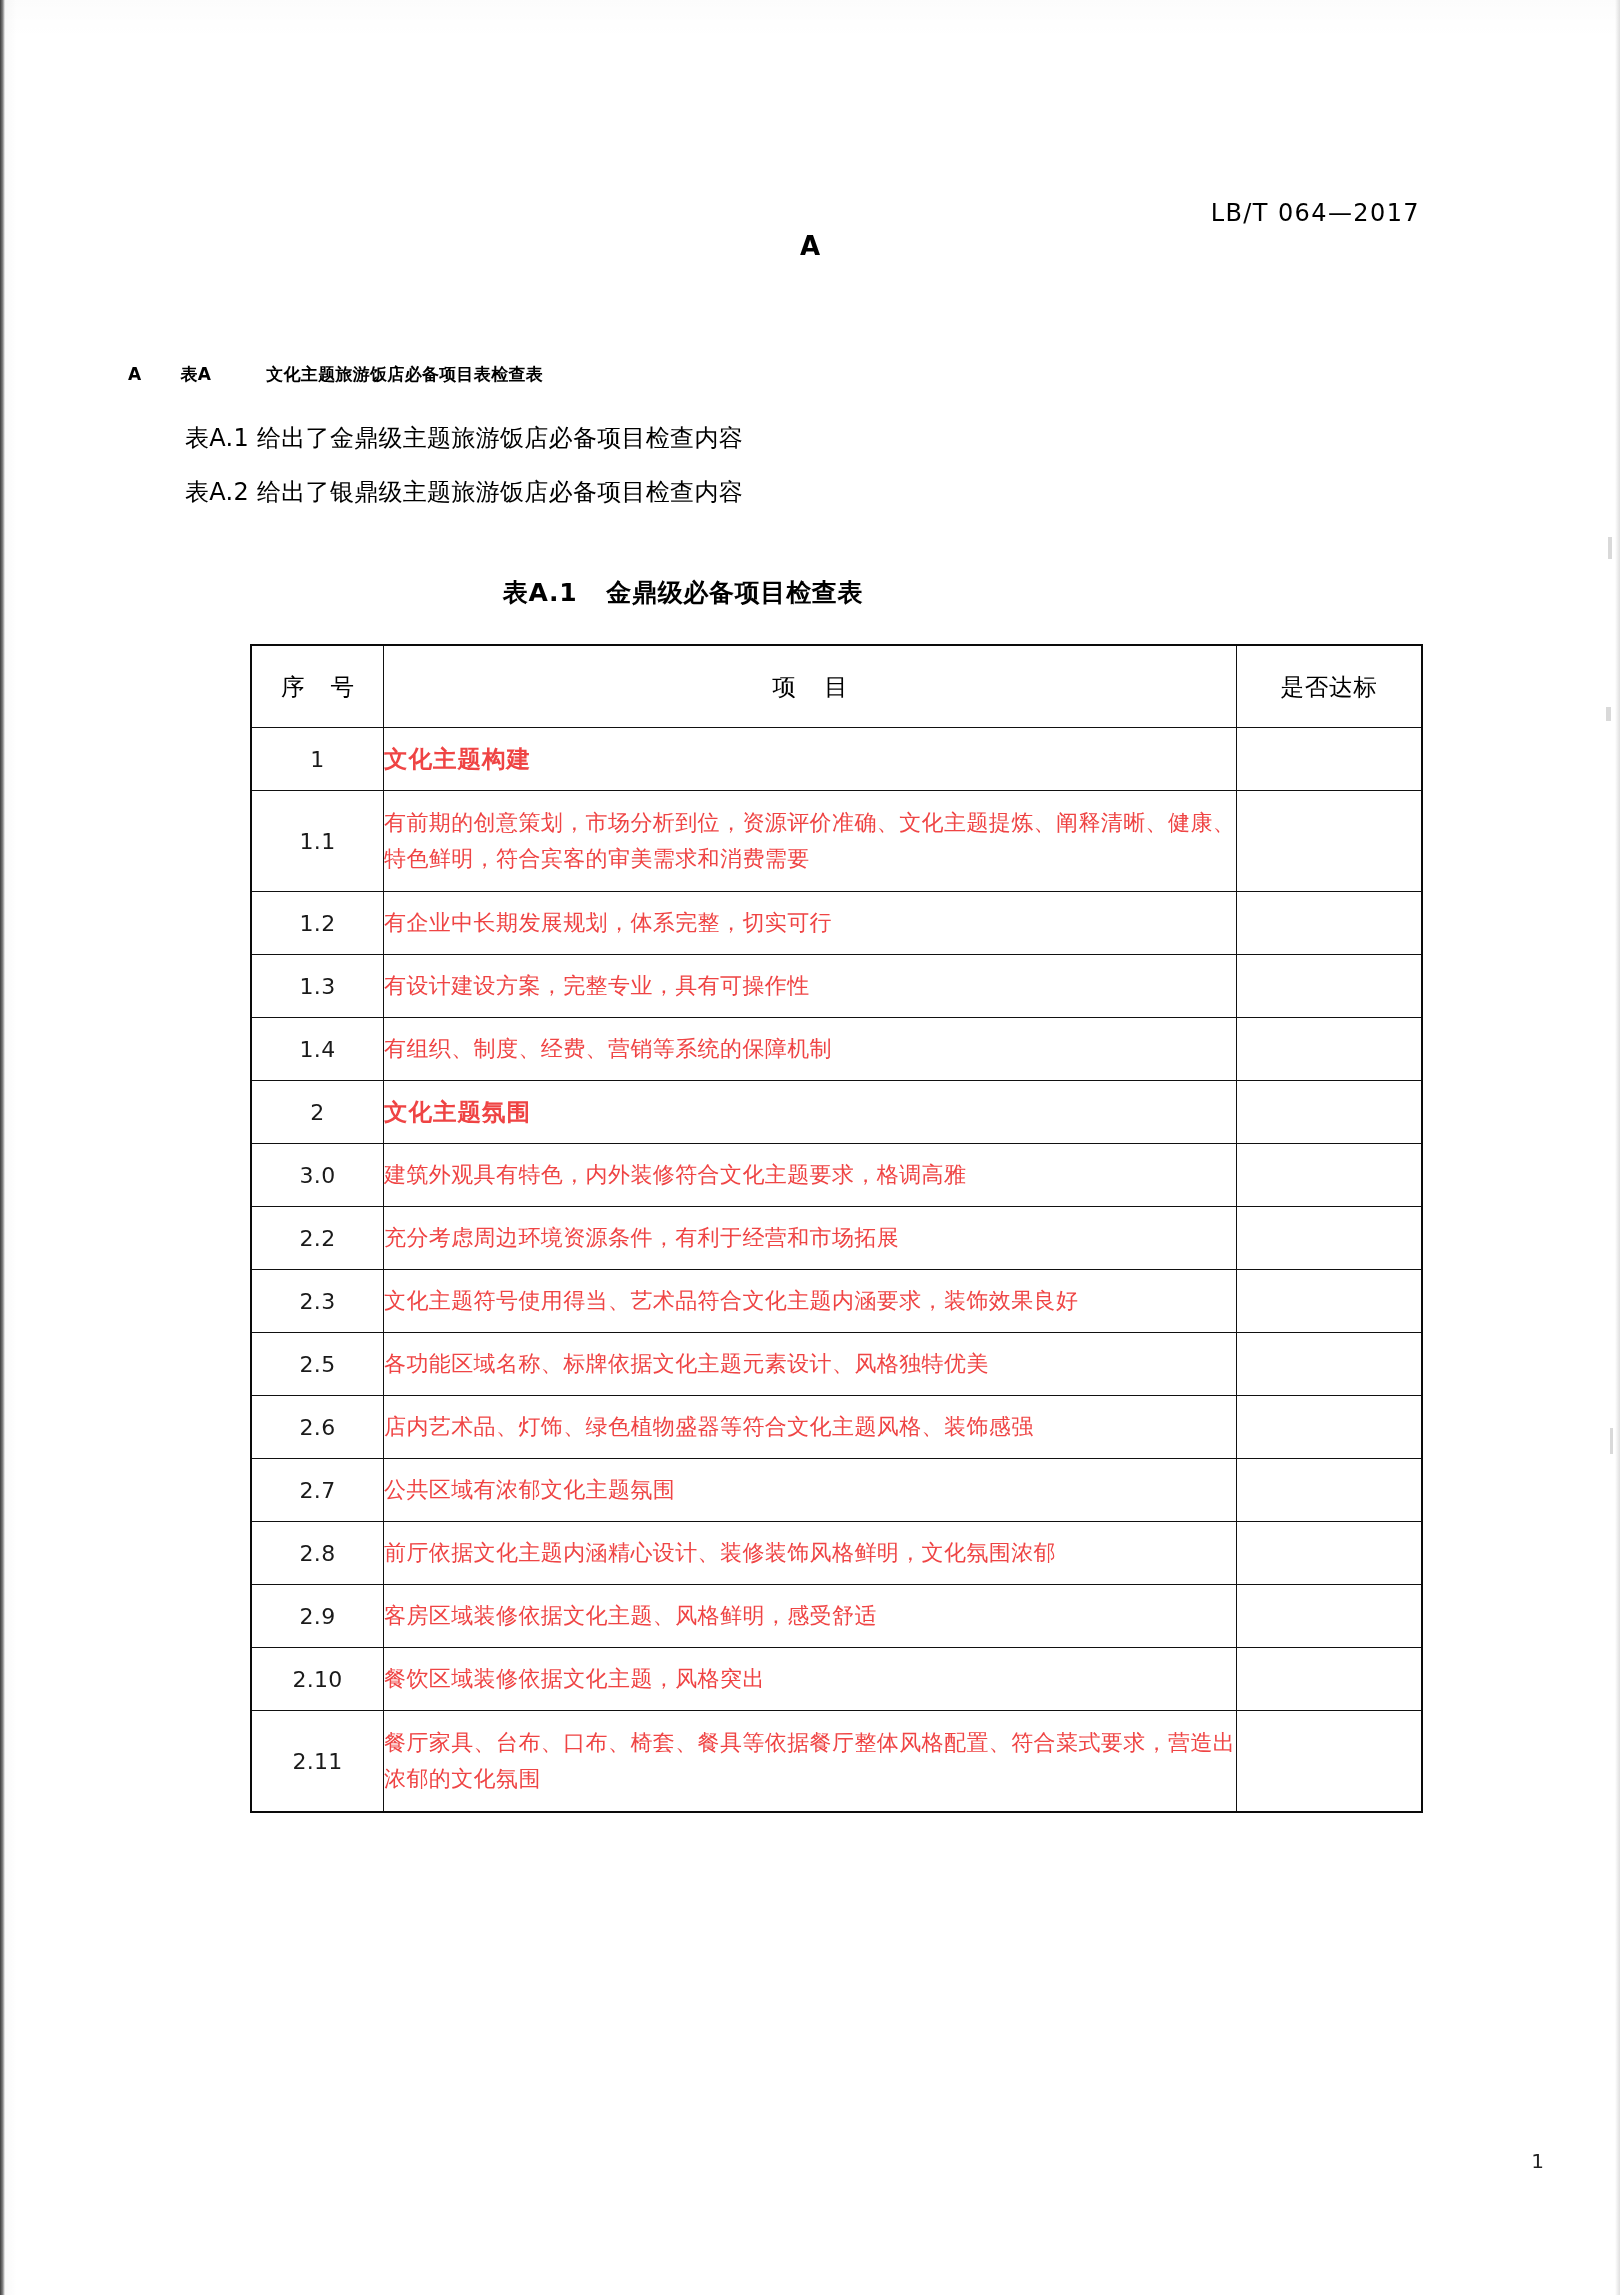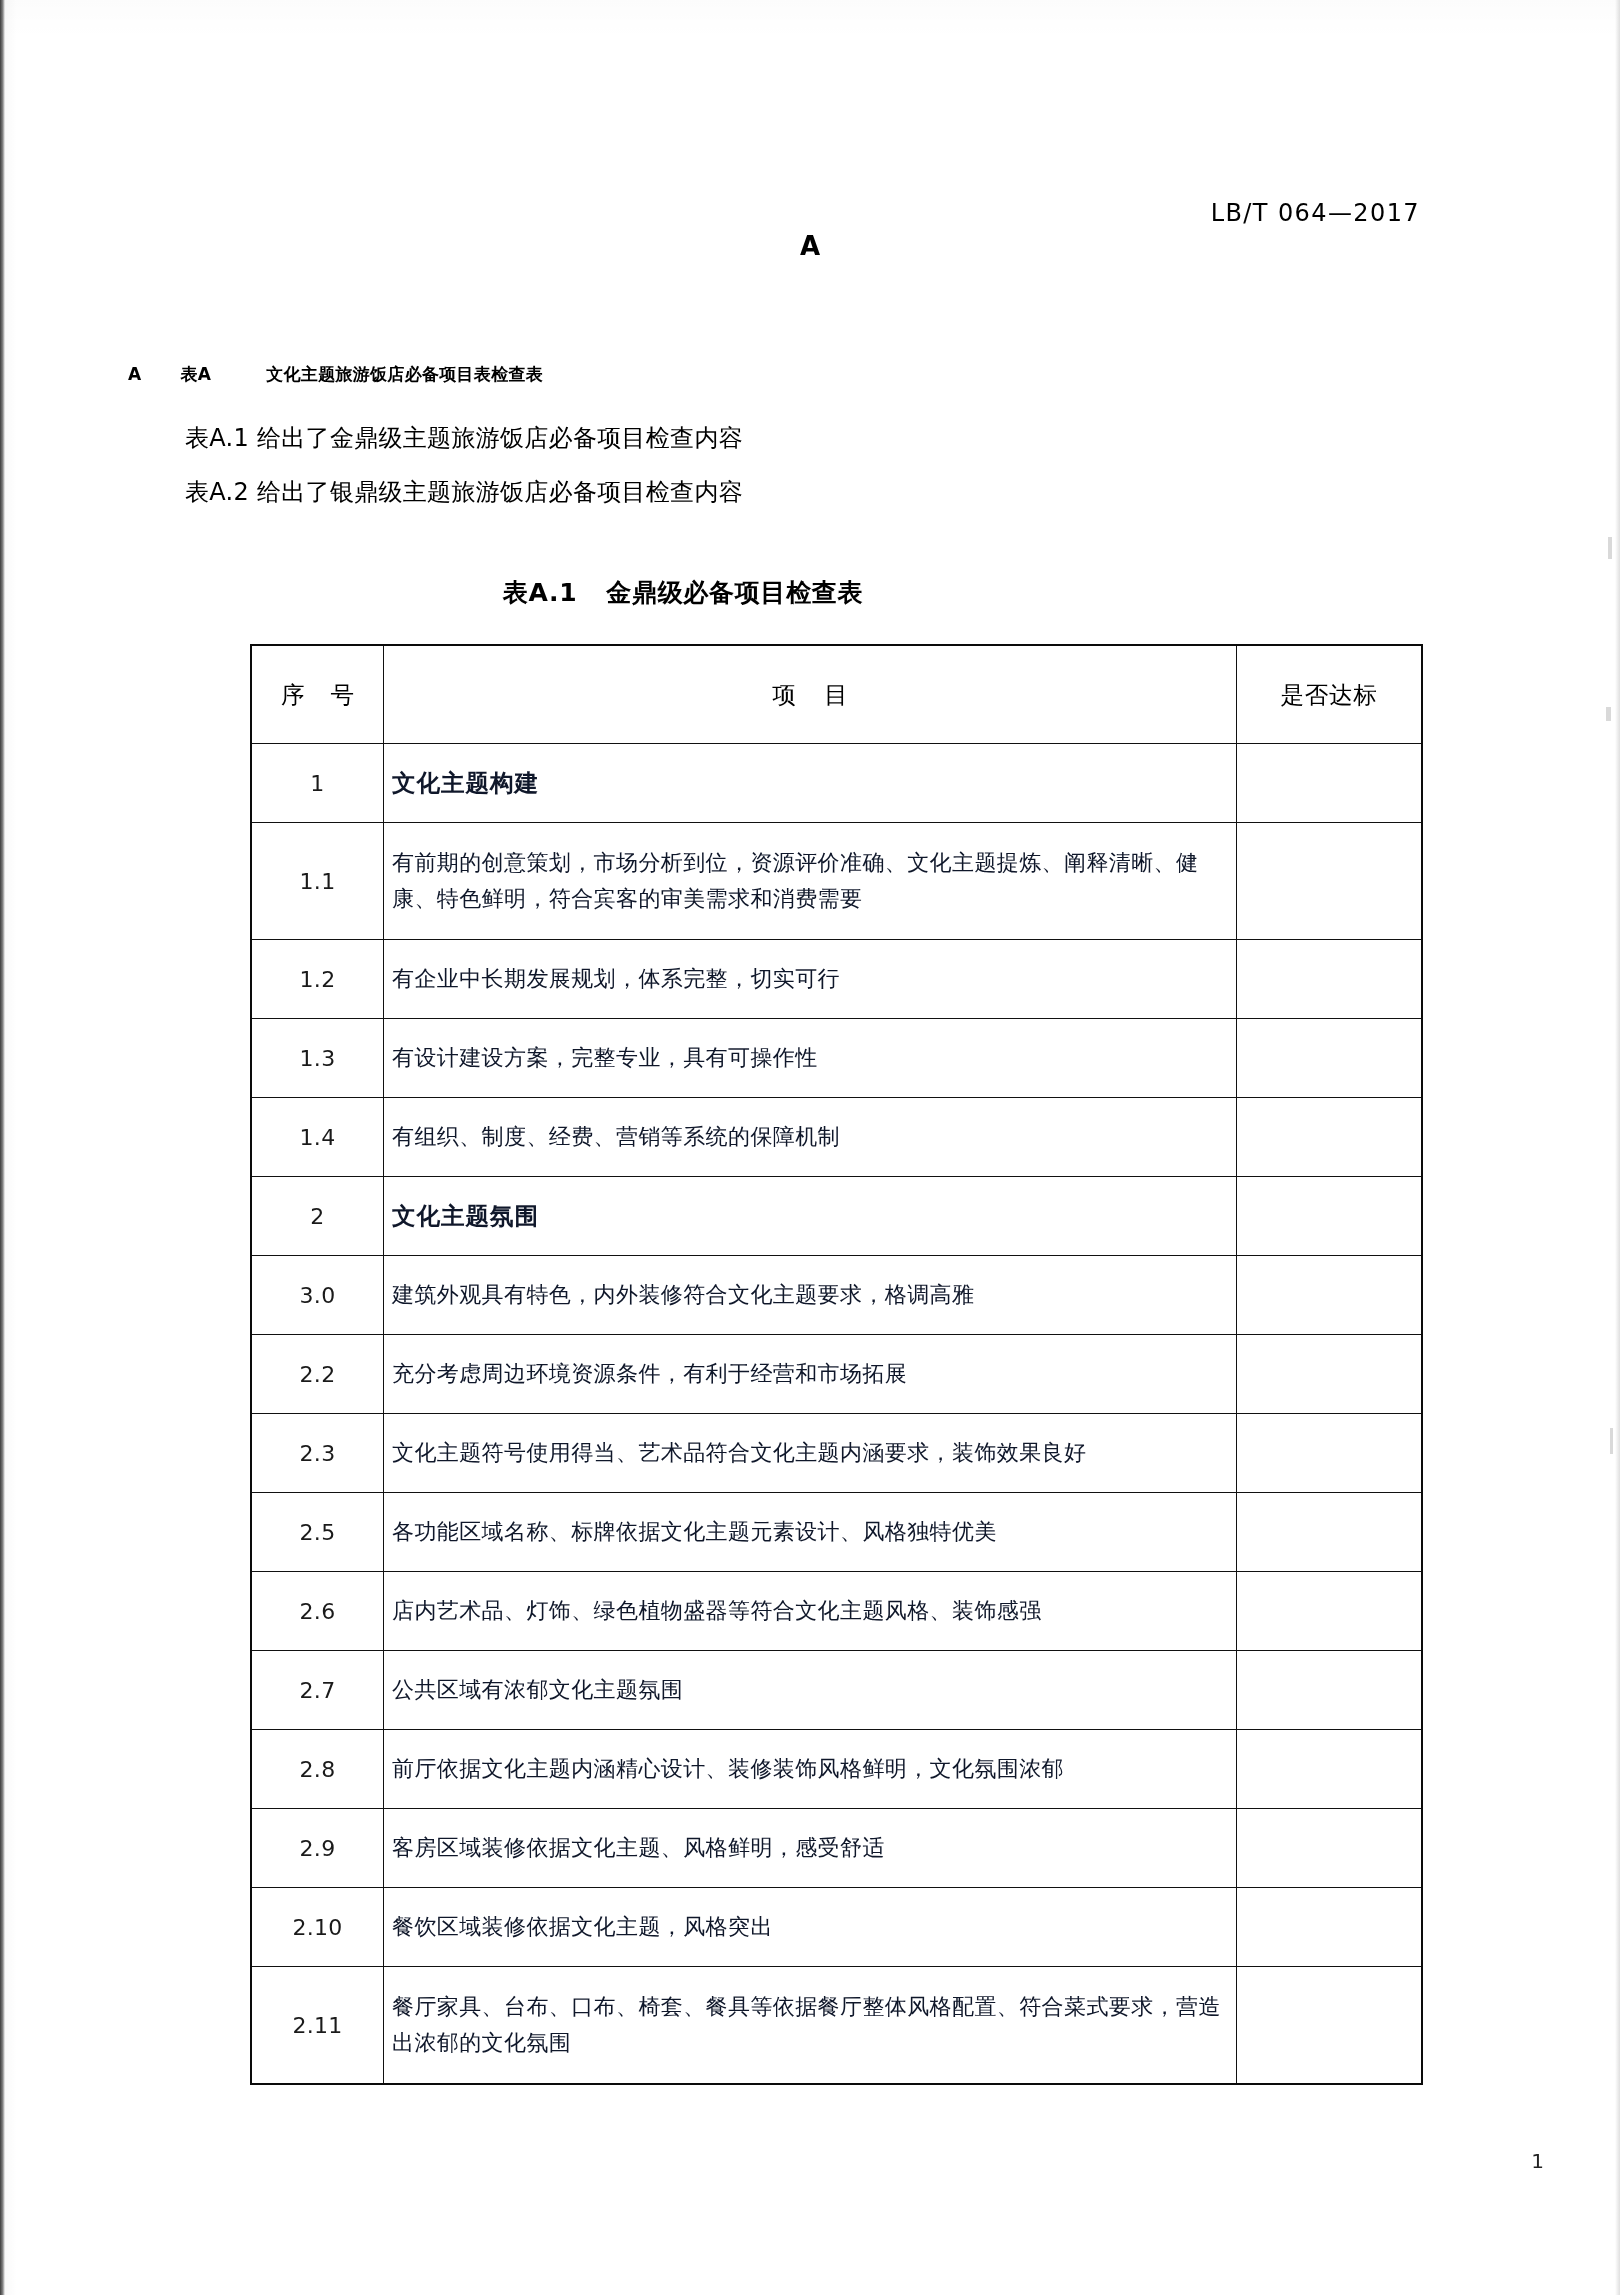--- a/index.html
+++ b/index.html
@@ -118,21 +118,21 @@
     width: 1170px;
     border-collapse: collapse;
     table-layout: fixed;
   }
   #checklist-table col.c-seq  { width: 132px; }
   #checklist-table col.c-item { width: 853px; }
   #checklist-table col.c-ok   { width: 185px; }
 
   #checklist-table td, #checklist-table th {
     border: 1.3px solid #111;
-    padding: 8px;
+    padding: 0;
     vertical-align: middle;
     background: transparent;
   }
   
   #checklist-table {
     outline: 2.6px solid #0a0a0a;
     outline-offset: -1.3px;
   }
 
   .cell-seq {
@@ -140,21 +140,21 @@
     font-size: 22px;
     letter-spacing: 0.3px;
     color: #1a1a1a;
     padding: 0 3.9px;
   }
   .cell-item {
     font-size: 22px;
     line-height: 1.62;
     padding: 6.5px 11.8px 6.5px 17px;
     letter-spacing: 0.4px;
-    color: #0f172a;
+    color: #ef4444;
   }
   .cell-item.wrap2 { padding-top: 9.2px; padding-bottom: 9.2px; }
   .cell-ok { }
 
   
   tr.head-row td {
     height: 81px;
     font-size: 23.6px;
     text-align: center;
     font-weight: 400;

